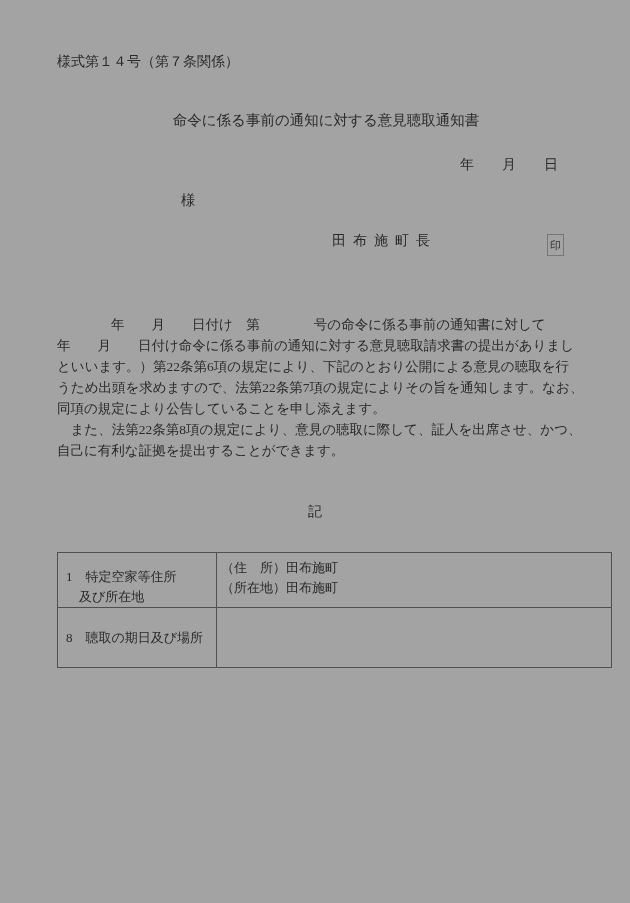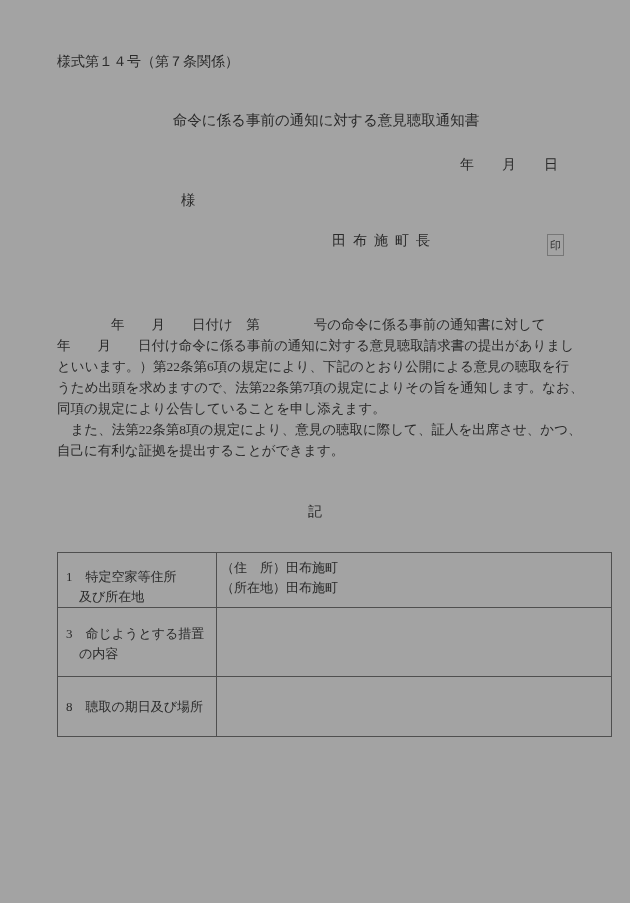--- a/index.html
+++ b/index.html
@@ -130,25 +130,20 @@
   <div class="abs section-marker">記</div>
 
   <table class="abs details-table">
     <tbody>
       <tr class="row-1">
         <td class="label-cell">1　特定空家等住所
 　及び所在地</td>
         <td class="value-cell">（住　所）田布施町
 （所在地）田布施町</td>
       </tr>
-      <tr class="row-3">
-        <td class="label-cell">3　命じようとする措置
-　の内容</td>
-        <td class="value-cell"></td>
-      </tr>
       <tr class="row-4">
         <td class="label-cell">8　聴取の期日及び場所</td>
         <td class="value-cell"></td>
       </tr>
     </tbody>
   </table>
 
 </div>
 
 </body></html>

